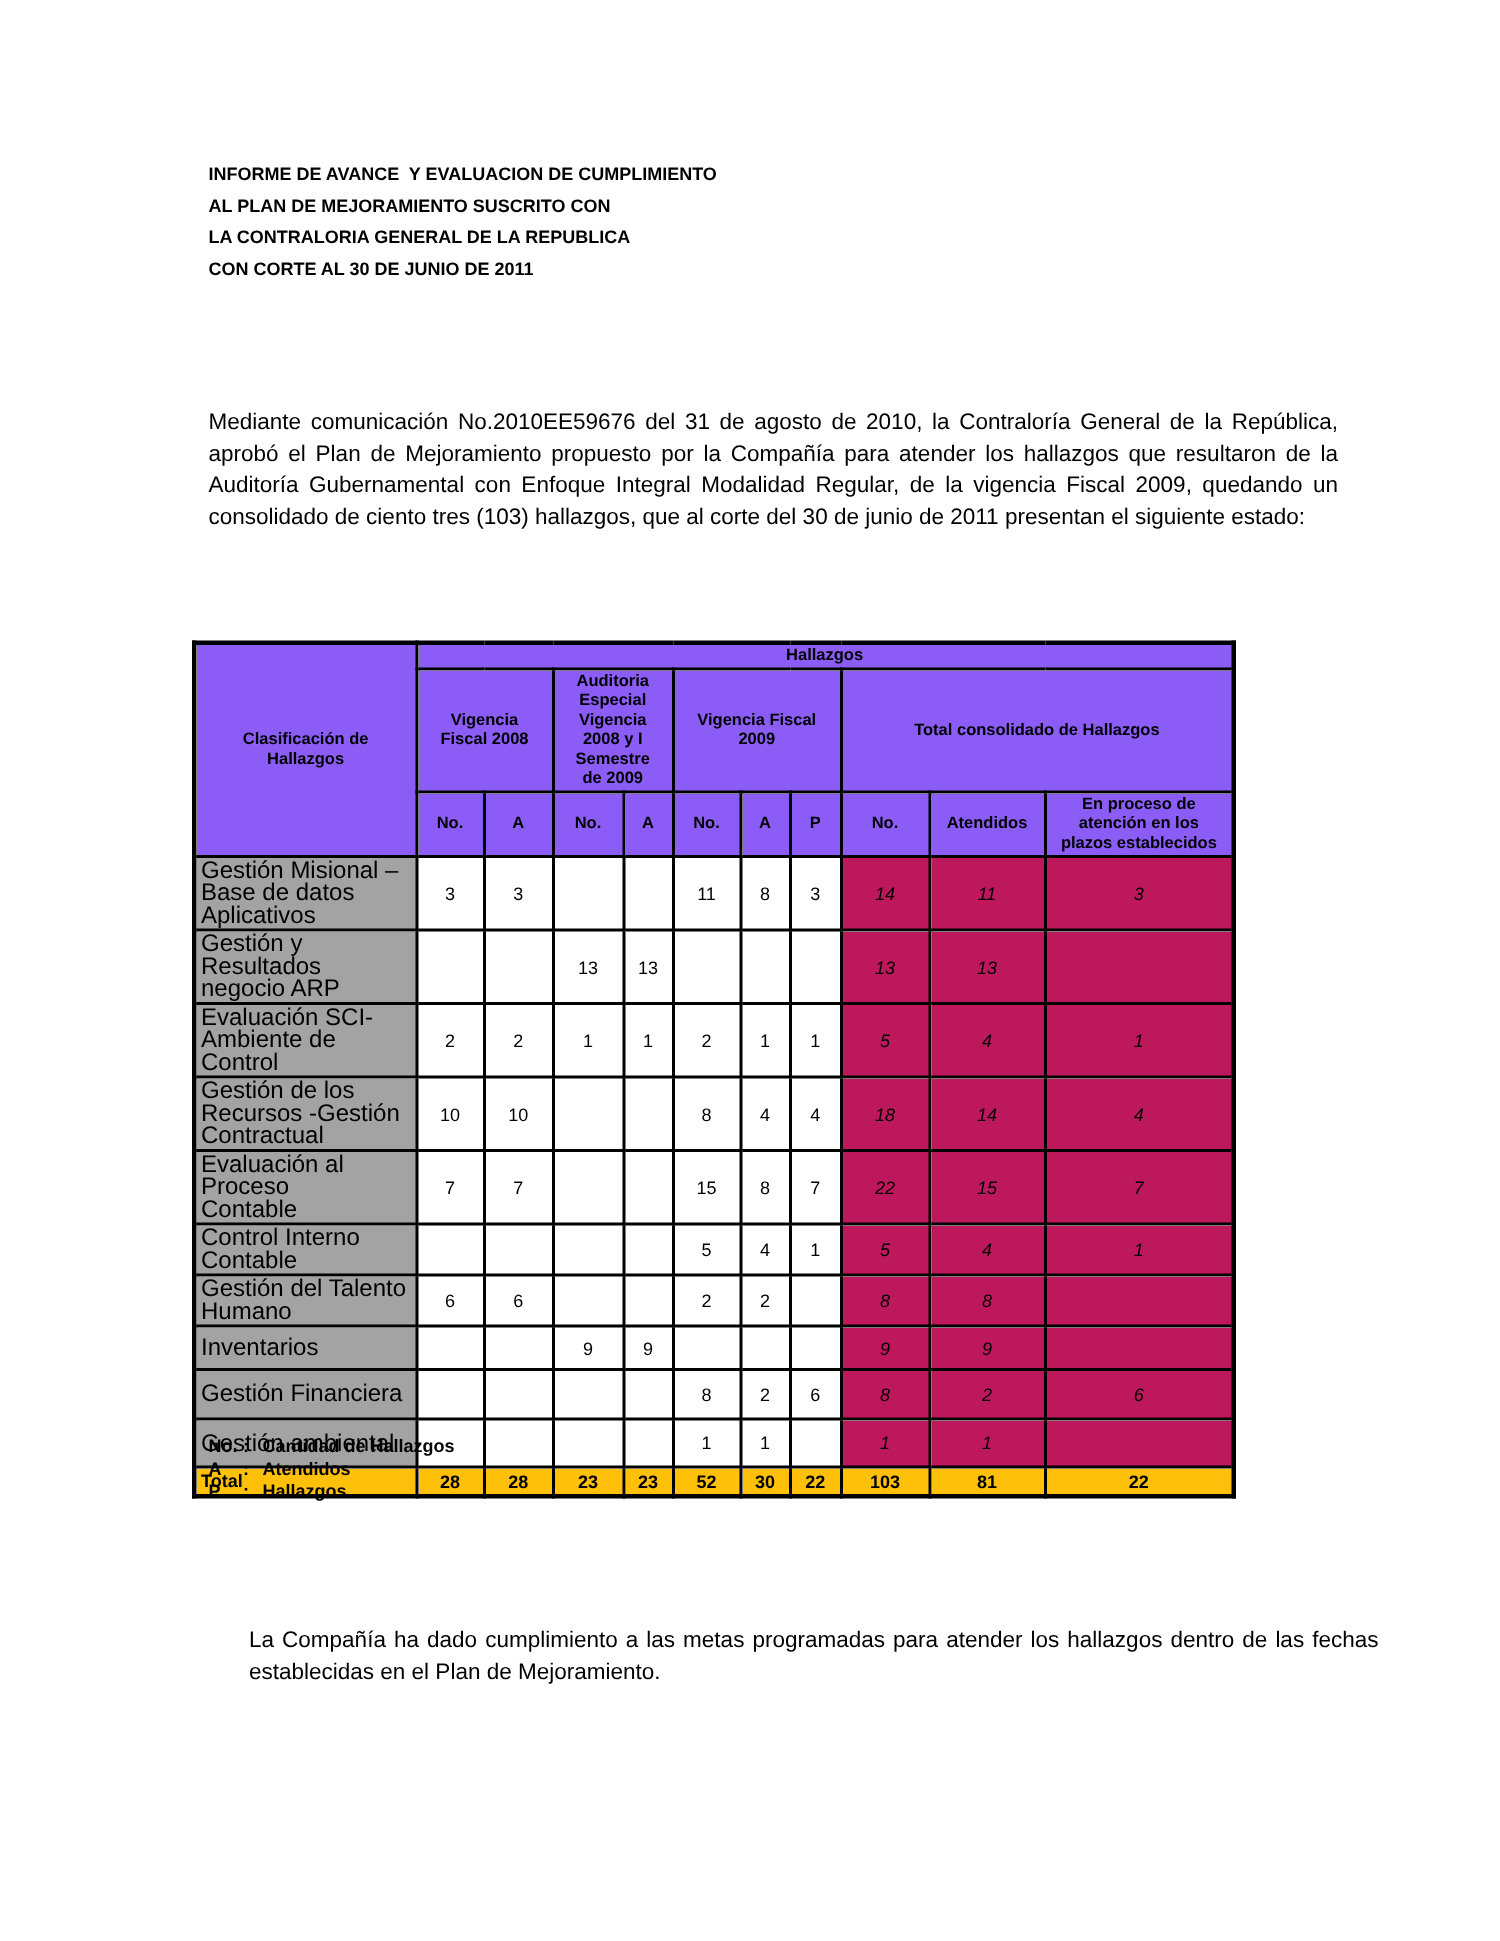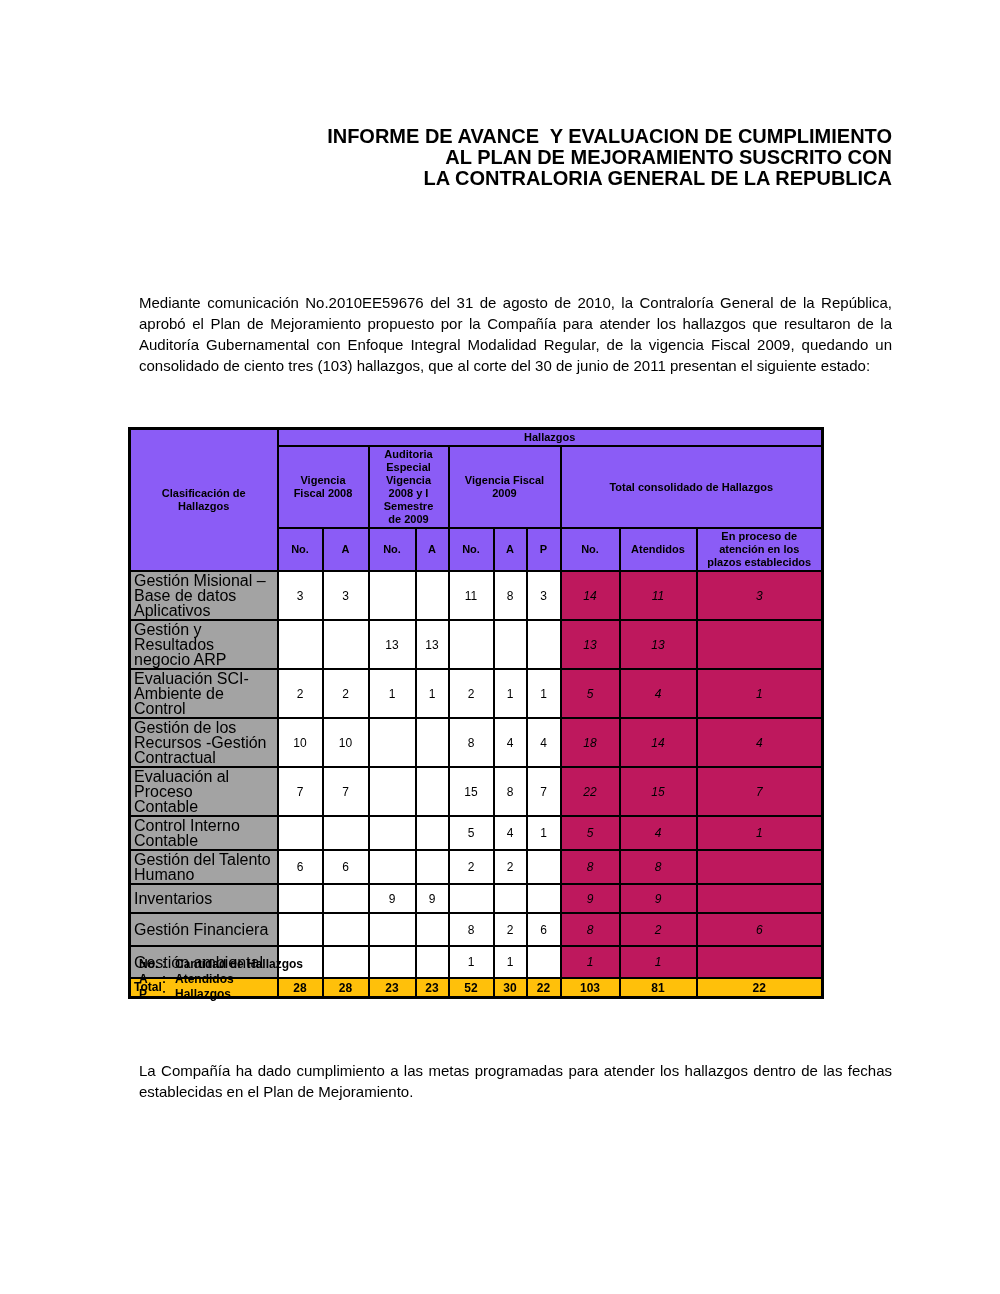--- a/index.html
+++ b/index.html
@@ -6,31 +6,31 @@
   .page{
     position:relative;
     width:1000px;height:1294px;
     background:#ffffff;
     font-family:"Liberation Sans","DejaVu Sans",sans-serif;
     color:#000;
     overflow:hidden;
   }
   
   .report-title{
-    position:absolute;top:126px;left:139px;width:753px;
-    text-align:right;font-weight:bold;font-size:20px;line-height:21px;
+    position:absolute;top:106px;left:139px;width:753px;
+    text-align:left;font-weight:bold;font-size:12px;line-height:21px;
   }
   .report-title .t-line{white-space:pre;}
   
   .para{
     position:absolute;left:139px;width:753px;
     font-size:15px;line-height:21px;text-align:justify;
   }
-  .intro{top:271px;margin-top:21px;}
-  .closing{top:1060px;}
+  .intro{top:271px;}
+  .closing{top:1083px;margin-left:27px;}
   
   table.findings{
     position:absolute;top:427px;left:128px;
     border-collapse:collapse;table-layout:fixed;
     border:3px solid #000;
   }
   table.findings th, table.findings td{
     border:2px solid #000;
     padding:1px 3px;
     vertical-align:middle;
@@ -67,20 +67,21 @@
 </style>
 </head>
 <body>
 
 <div class="page">
 
   <div class="report-title">
     <div class="t-line">INFORME DE AVANCE  Y EVALUACION DE CUMPLIMIENTO</div>
     <div class="t-line">AL PLAN DE MEJORAMIENTO SUSCRITO CON</div>
     <div class="t-line">LA CONTRALORIA GENERAL DE LA REPUBLICA</div>
+    <div class="t-line">CON CORTE AL 30 DE JUNIO DE 2011</div>
   </div>
 
   <div class="para intro">Mediante comunicación No.2010EE59676 del 31 de agosto de 2010, la Contraloría General de la República, aprobó el Plan de Mejoramiento propuesto por la Compañía para atender los hallazgos que resultaron de la Auditoría Gubernamental con Enfoque Integral Modalidad Regular, de la vigencia Fiscal 2009, quedando un consolidado de ciento tres (103) hallazgos, que al corte del 30 de junio de 2011 presentan el siguiente estado:</div>
 
   <table class="findings">
     <colgroup>
       <col style="width:148px">
       <col style="width:45px">
         <col style="width:46px">
       <col style="width:47px">

